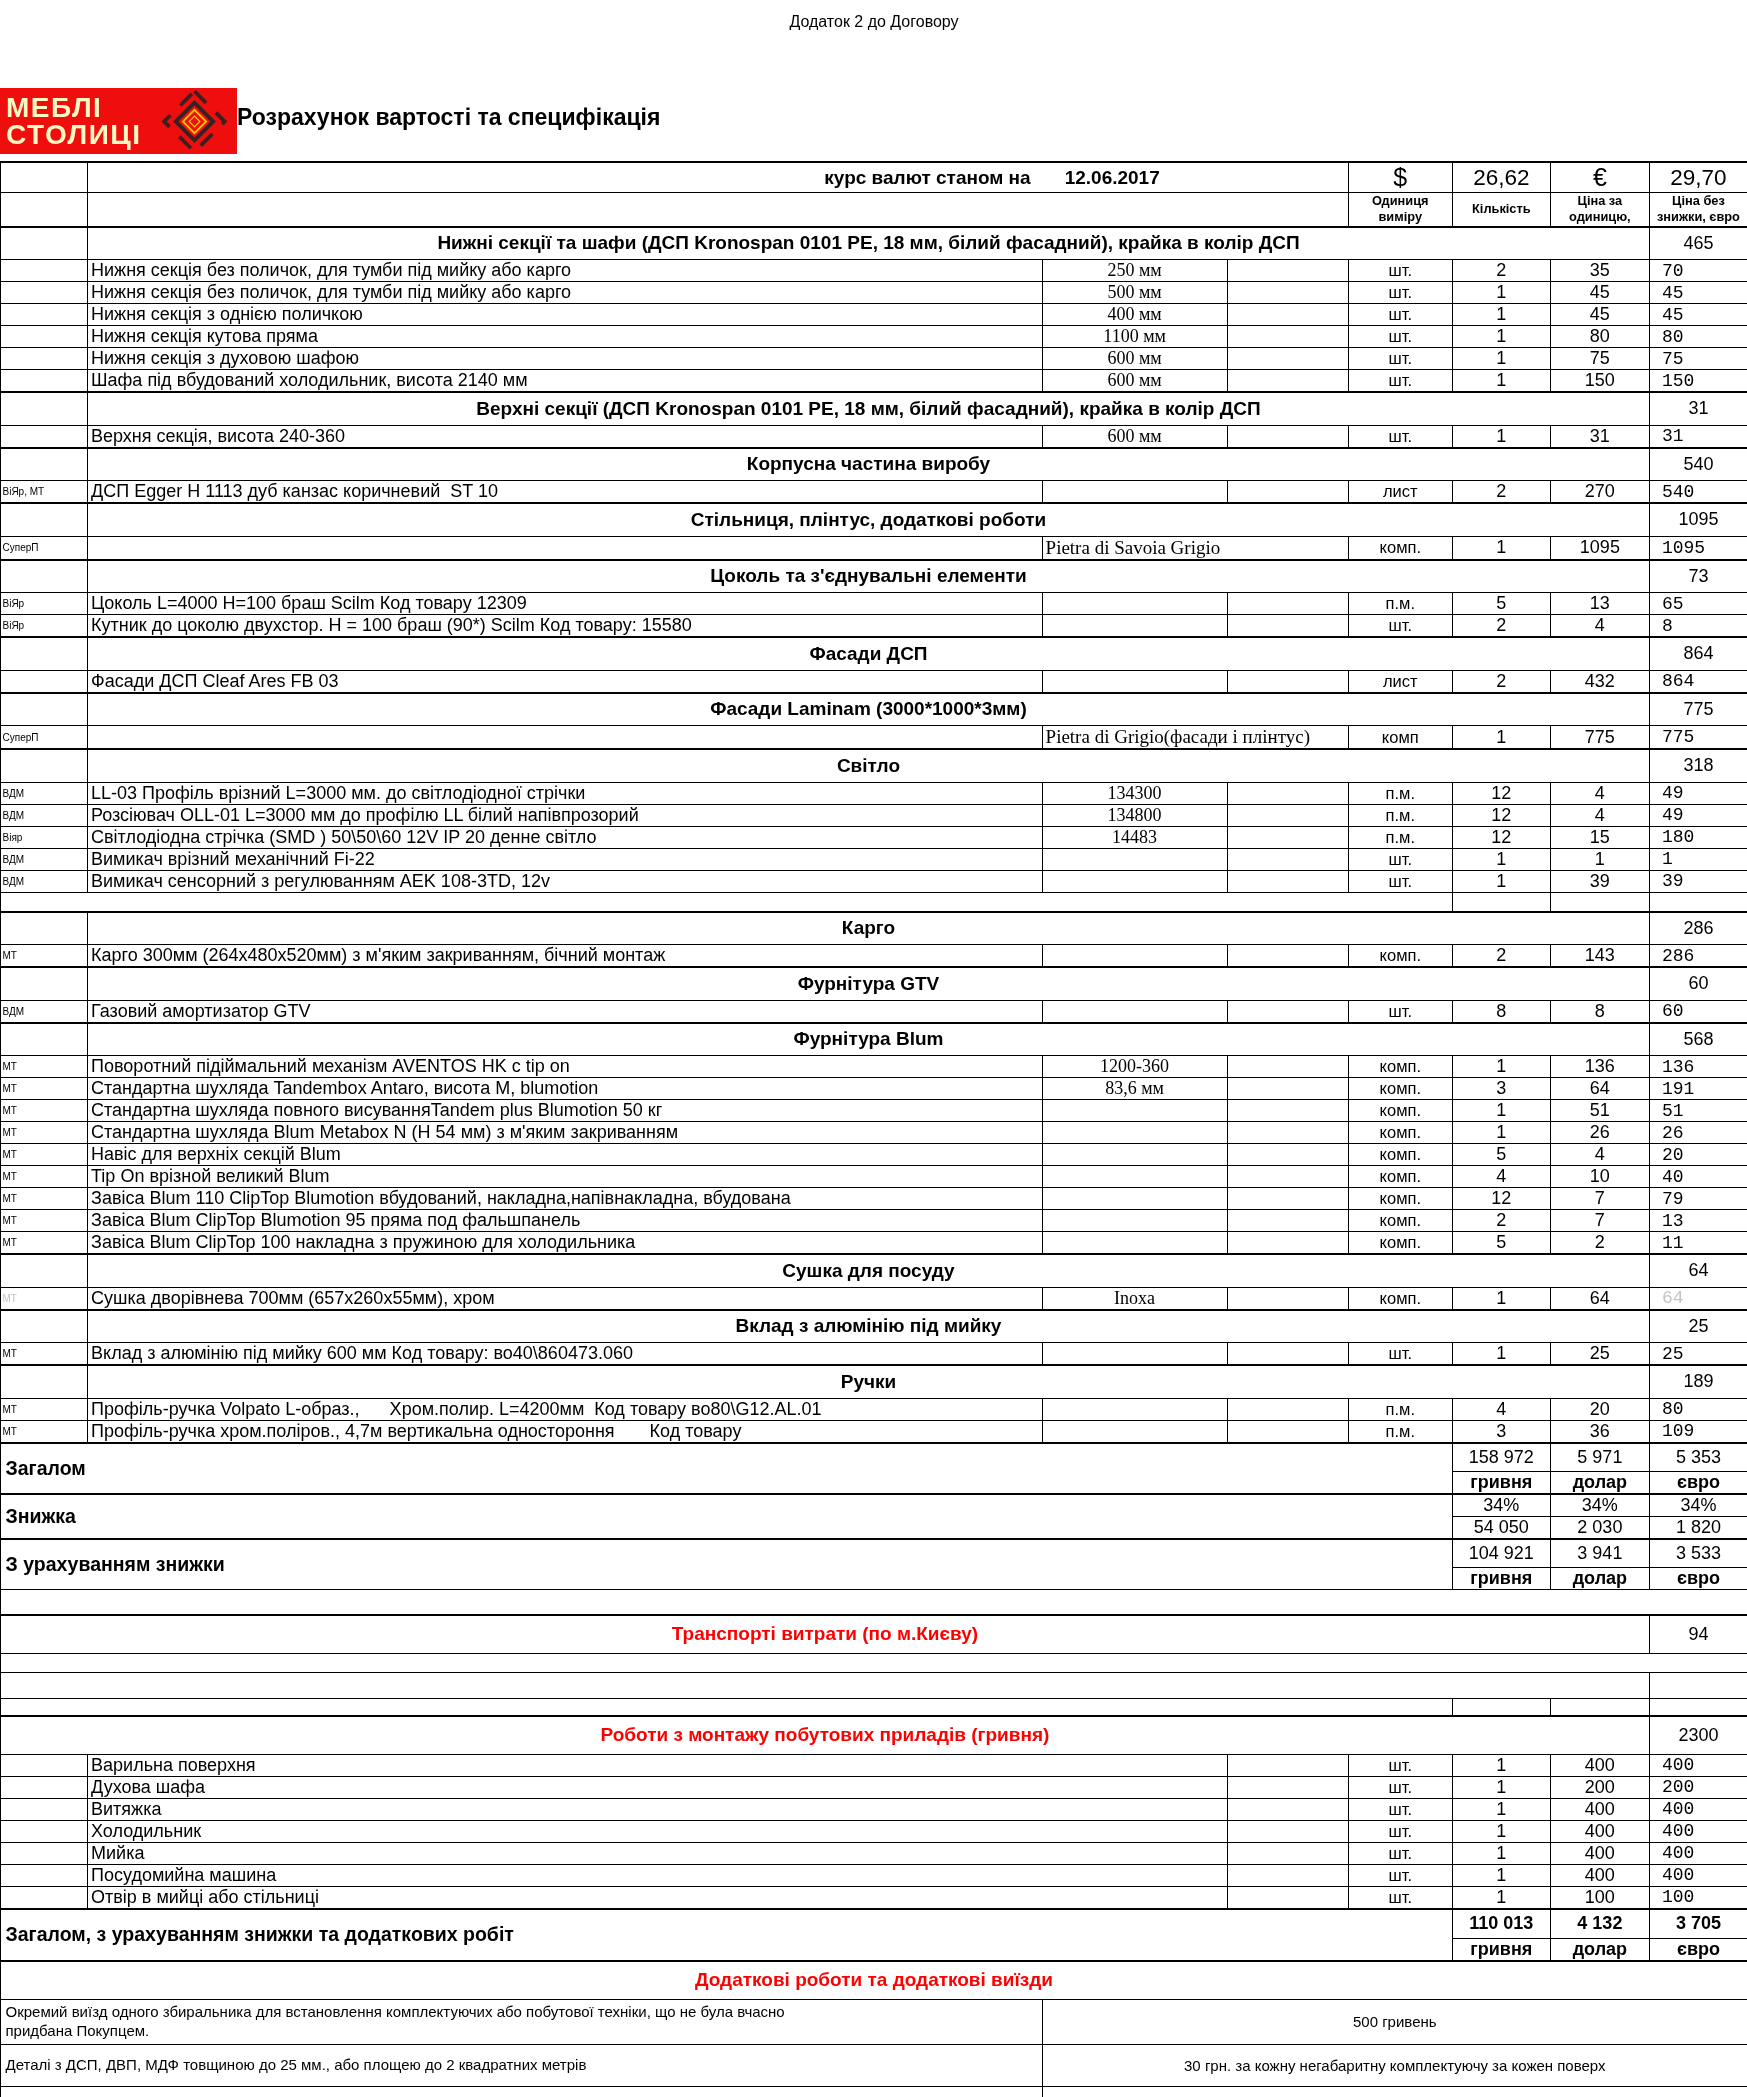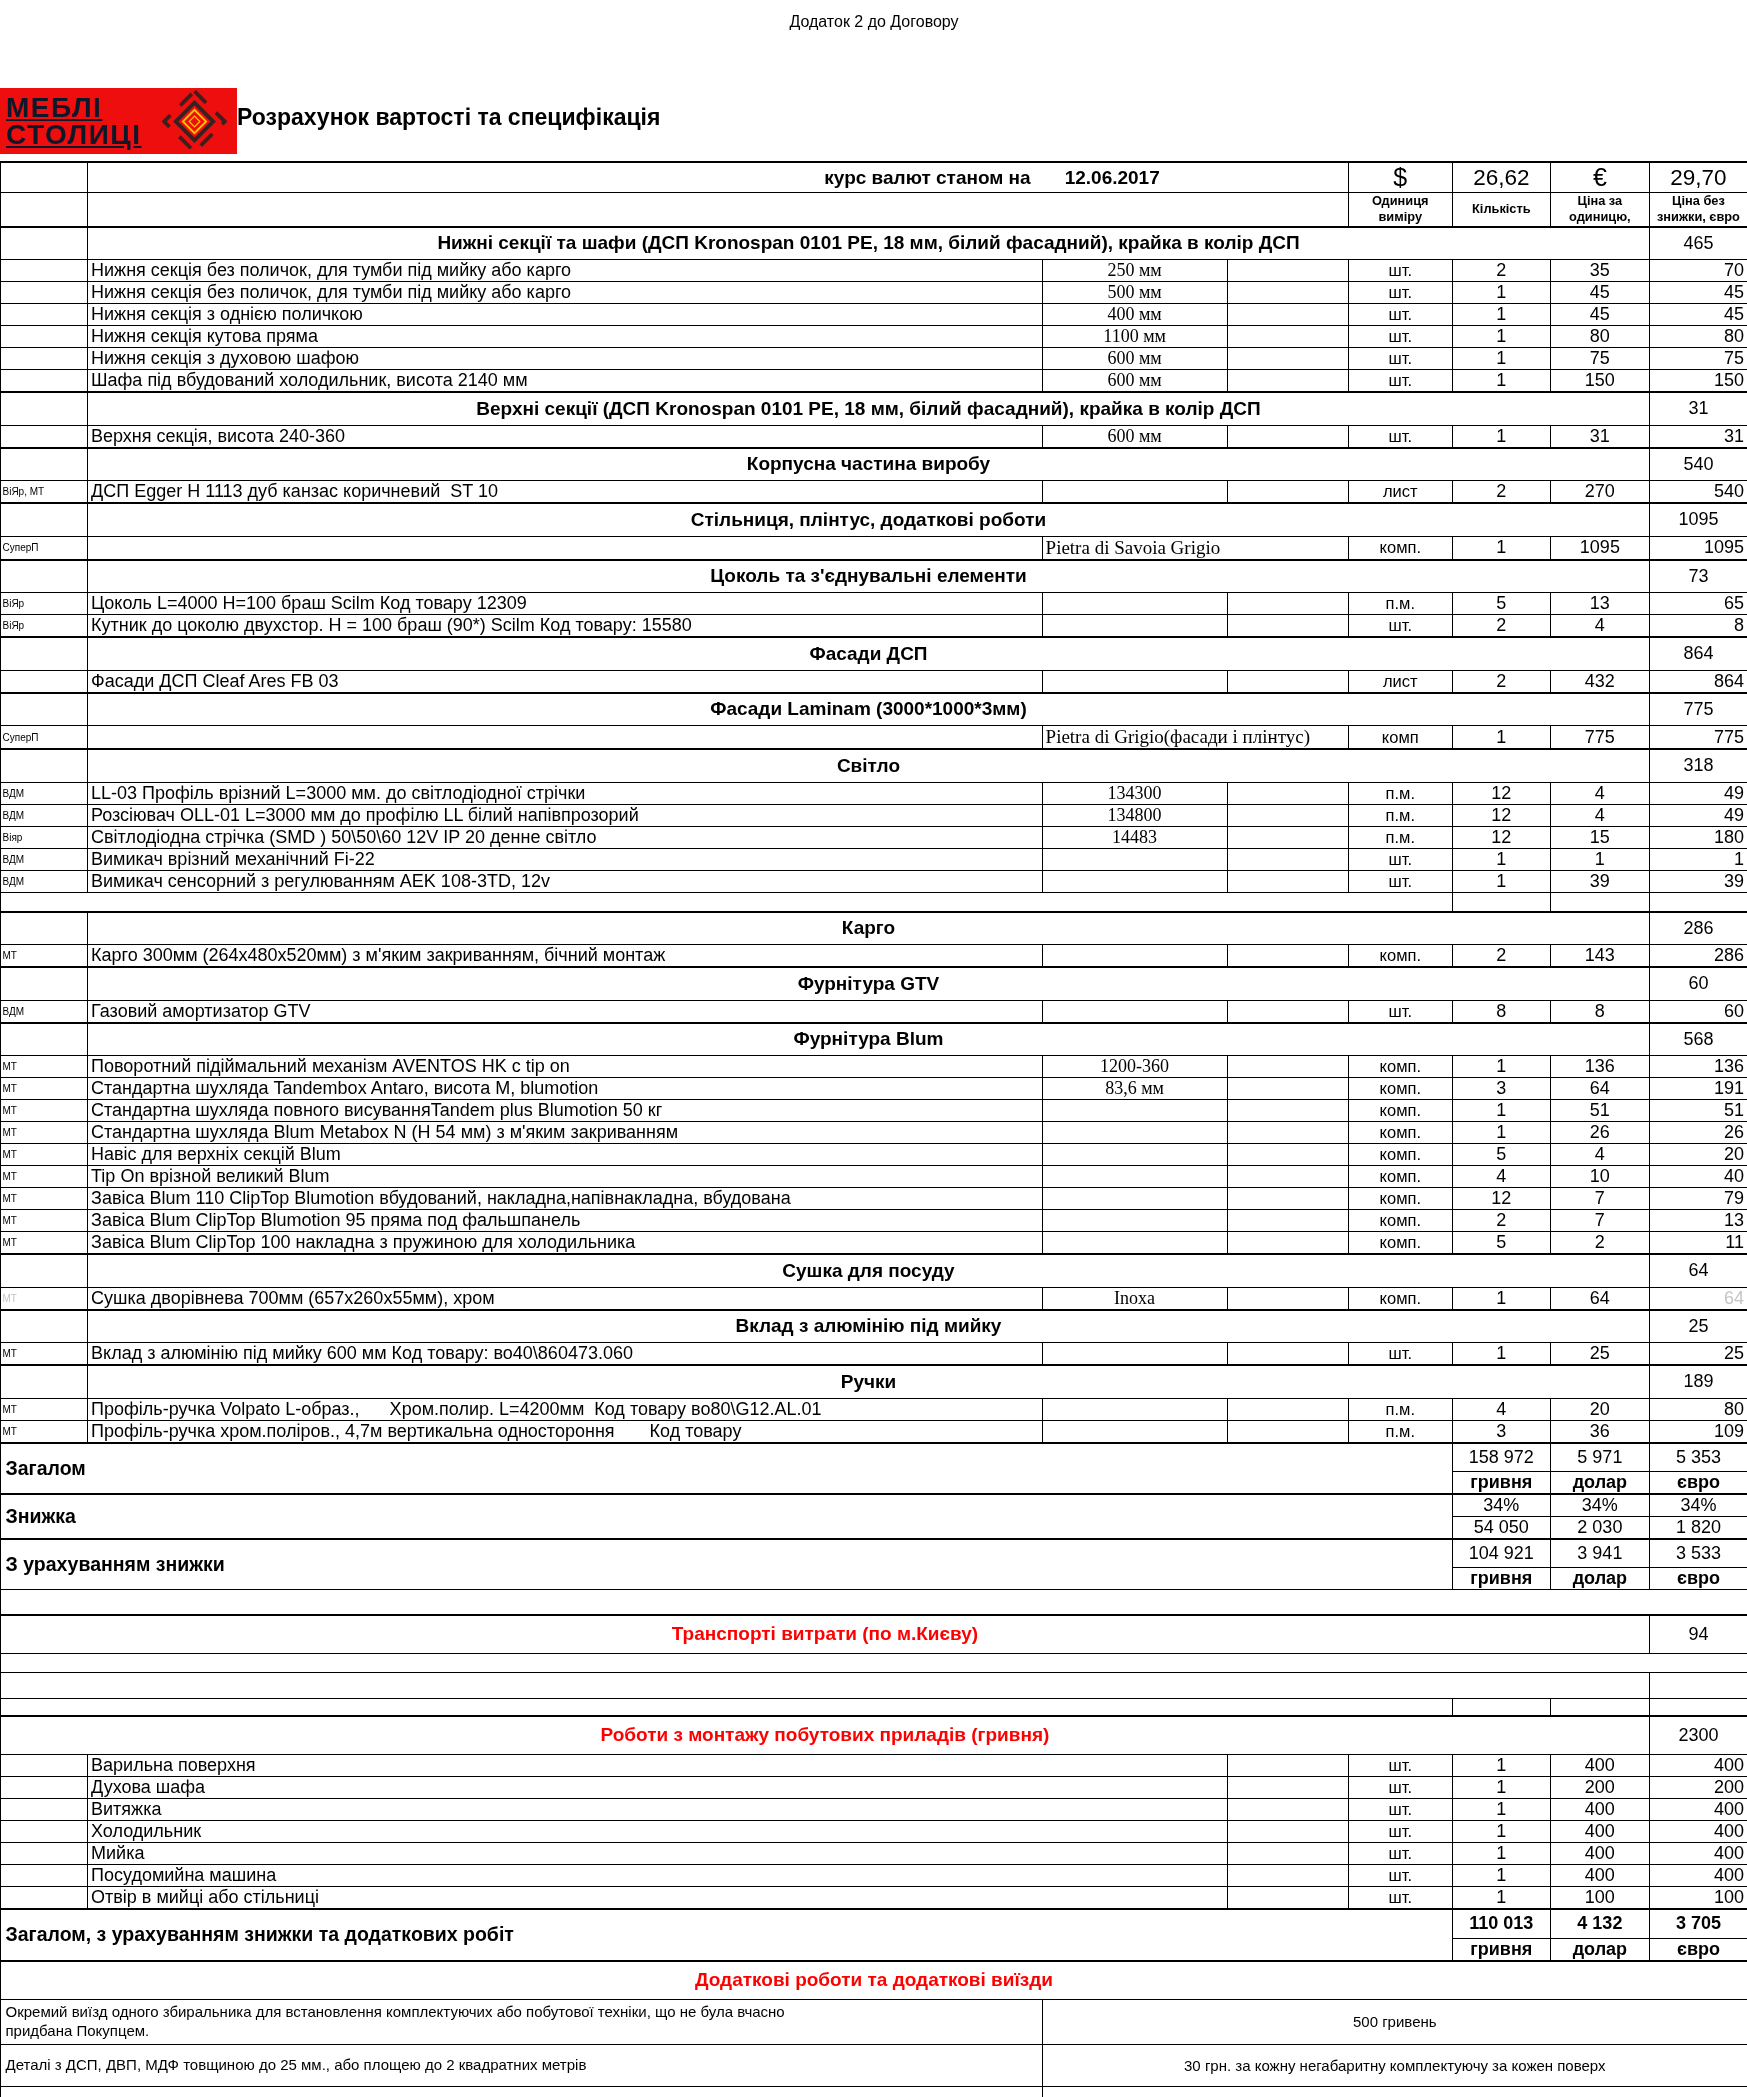--- a/index.html
+++ b/index.html
@@ -2,34 +2,34 @@
 <html style="font-size:12px"><head>
 <meta charset="utf-8">
 <style>
   html,body{margin:0;padding:0;background:#fff;color:#000;}
   body{width:1748px;font-family:"Liberation Sans",sans-serif;}
   
   .hdr{position:relative;height:161px;}
   .annex{position:absolute;top:13px;left:0;width:100%;text-align:center;font-size:16px;}
   .logo{position:absolute;left:0;top:88px;width:237px;height:66px;background:#ee0e0e;
         display:flex;align-items:center;justify-content:space-between;box-sizing:border-box;padding:1.5px 10.5px 1.5px 6px;}
-  .logo-txt{color:#0f172a;font-weight:bold;font-size:28px;line-height:.98;letter-spacing:1.5px;text-decoration:underline;}
+  .logo-txt{color:#fef9c3;font-weight:bold;font-size:28px;line-height:.98;letter-spacing:1.5px;}
   .logo-dia{width:65px;height:63px;}
   .doc-title{position:absolute;left:237px;right:0;top:104px;text-align:left;font-weight:bold;font-size:23px;}
   
   table{border-collapse:collapse;table-layout:fixed;width:1748px;}
   td{border:1.5px solid #000;padding:0 3px;overflow:hidden;vertical-align:middle;box-sizing:border-box;}
   tr.cur td,{border-top:2.3px solid #000;}
   .c0{font-size:10px;padding:0 1.5px;}
   .desc{font-size:18px;white-space:pre;}
   .size{font-size:18px;text-align:center;white-space:pre;font-family:Liberation Serif, serif;}
   .serif{font-family:"Liberation Serif",serif;font-size:19px;text-align:left;}
   .unit{font-size:16.5px;text-align:center;}
   .qty,.price{font-size:18px;text-align:center;}
-  .itot{font-size:18px;text-align:right;padding-left:2px;}
+  .itot{font-size:18px;text-align:left;padding-left:12px;font-family:Liberation Mono, monospace;}
   .sec-text{font-weight:bold;font-size:19px;text-align:center;white-space:nowrap;}
   .sec-tot{font-size:18px;text-align:center;}
   tr.sec td{border-top:2.3px solid #000;}
   .grey{color:#c4c4c4;}
   .tlabel{font-weight:bold;font-size:19.5px;padding-left:4.5px;}
   .tval{font-size:18px;text-align:center;}
   .tsub{font-weight:bold;font-size:18px;text-align:center;}
   .b{font-weight:bold;}
   tr.tot1 td{border-top:2.3px solid #000;}
   .red{color:#ff0000;font-weight:bold;font-size:19px;text-align:center;}

